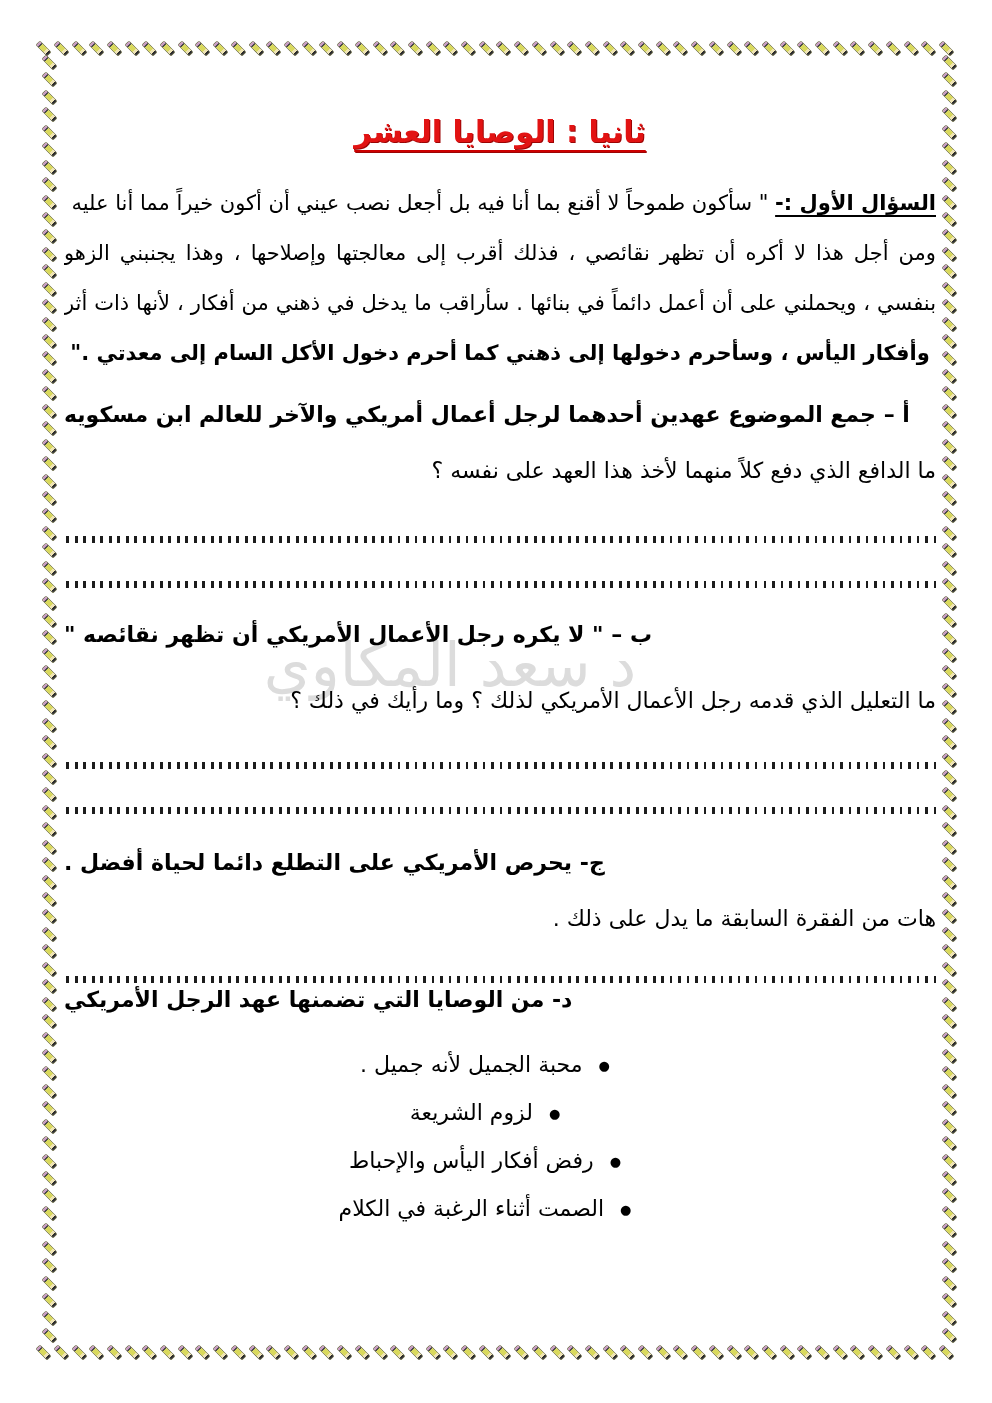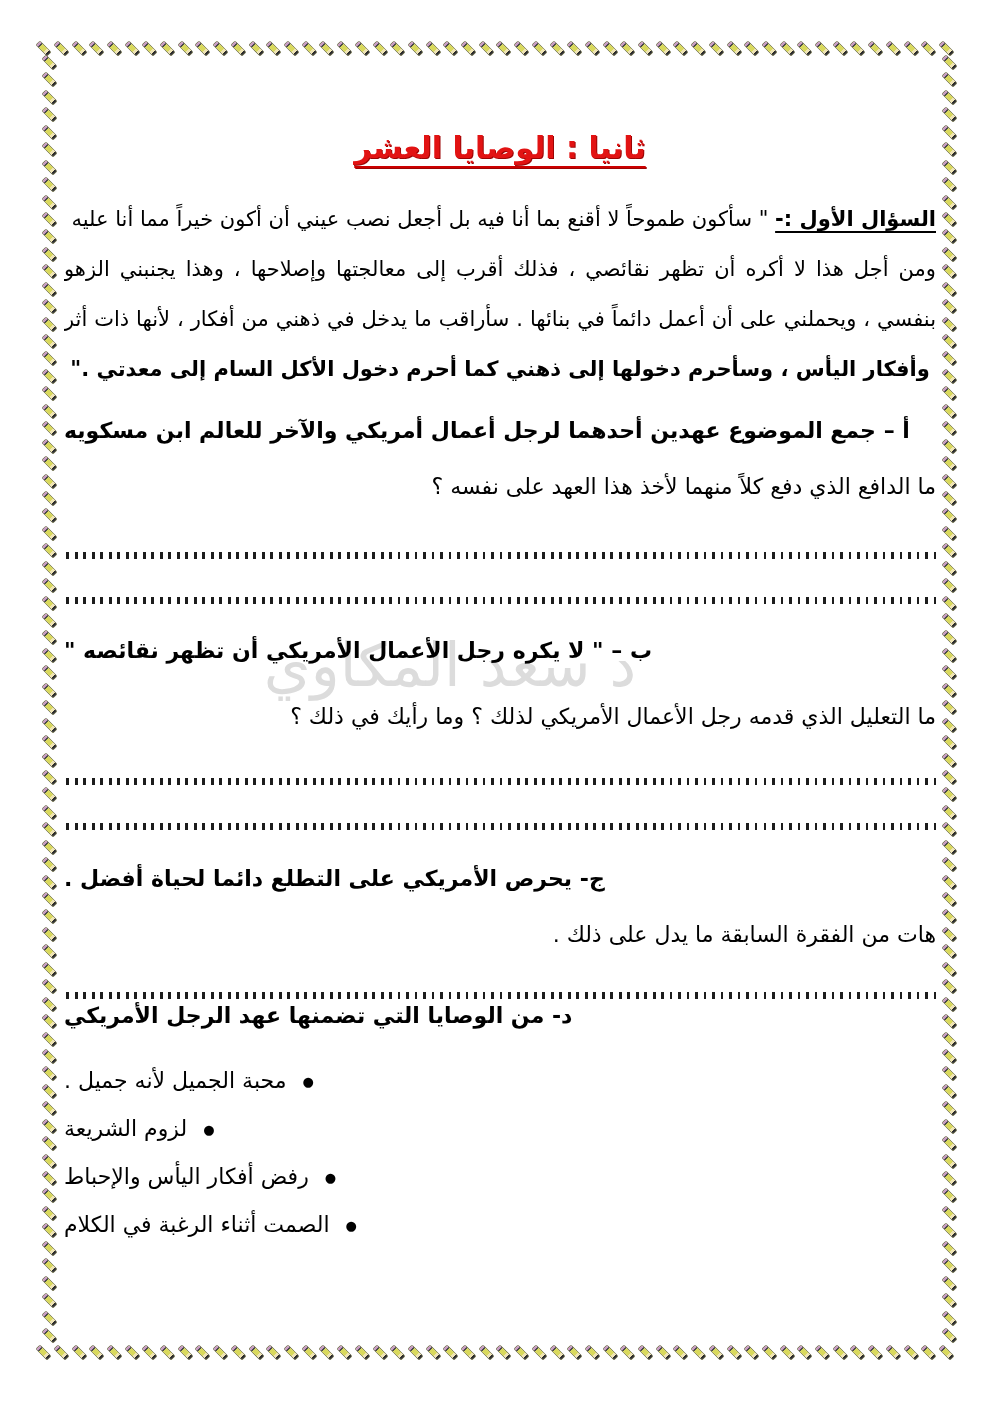--- a/index.html
+++ b/index.html
@@ -27,21 +27,21 @@
     box-shadow:0 0 0 0.6px #4c4c20;
   }
   
   .watermark{
     position:absolute;left:165px;top:605px;width:570px;height:120px;
     font-size:60px;line-height:120px;text-align:center;white-space:nowrap;
     color:var(--watermark-gray,#dcdcdc);z-index:0;direction:rtl;
   }
   
   .content{
-    position:absolute;top:16px;left:64px;right:56px;z-index:1;
+    position:absolute;top:0;left:64px;right:56px;z-index:1;
     direction:rtl;color:#000;overflow:hidden;height:1340px;
   }
   .title{
     margin:112px 0 0;text-align:center;
     font-size:30px;line-height:40px;font-weight:bold;letter-spacing:1px;
     color:var(--title-red,#e21313);
     text-shadow:1px 1px 0 #9c0404;
     text-decoration:underline;
     text-decoration-color:var(--underline-red,#cc0000);
     text-decoration-thickness:2px;text-underline-offset:8px;
@@ -58,21 +58,21 @@
     background:repeating-linear-gradient(to left,
       var(--dots-color,#1c1c1c) 0 2.5px, transparent 2.5px 8.5px);
   }
   .dots-first{margin-top:48px;}
   .qb-h{margin-top:30px;} .qb-s{margin-top:32px;}
   .dots-b1{margin-top:44px;}
   .qc-h{margin-top:32px;} .qc-s{margin-top:22px;}
   .dots-c1{margin-top:40px;}
   .qd-h{}
   .bullets{list-style:none;margin:24px 30px 0 0;padding:0;font-size:22px;}
-  .bullets li{line-height:47px;text-align:left;white-space:nowrap;}
+  .bullets li{line-height:47px;text-align:center;white-space:nowrap;}
   .bullets li::before{
     content:"●";font-size:13px;vertical-align:2px;margin-left:16px;color:#000;
   }
 </style>
 </head>
 <body>
 
 <div class="strip strip-h strip-top">
     <span class="pencil"></span>
     <span class="pencil"></span>

